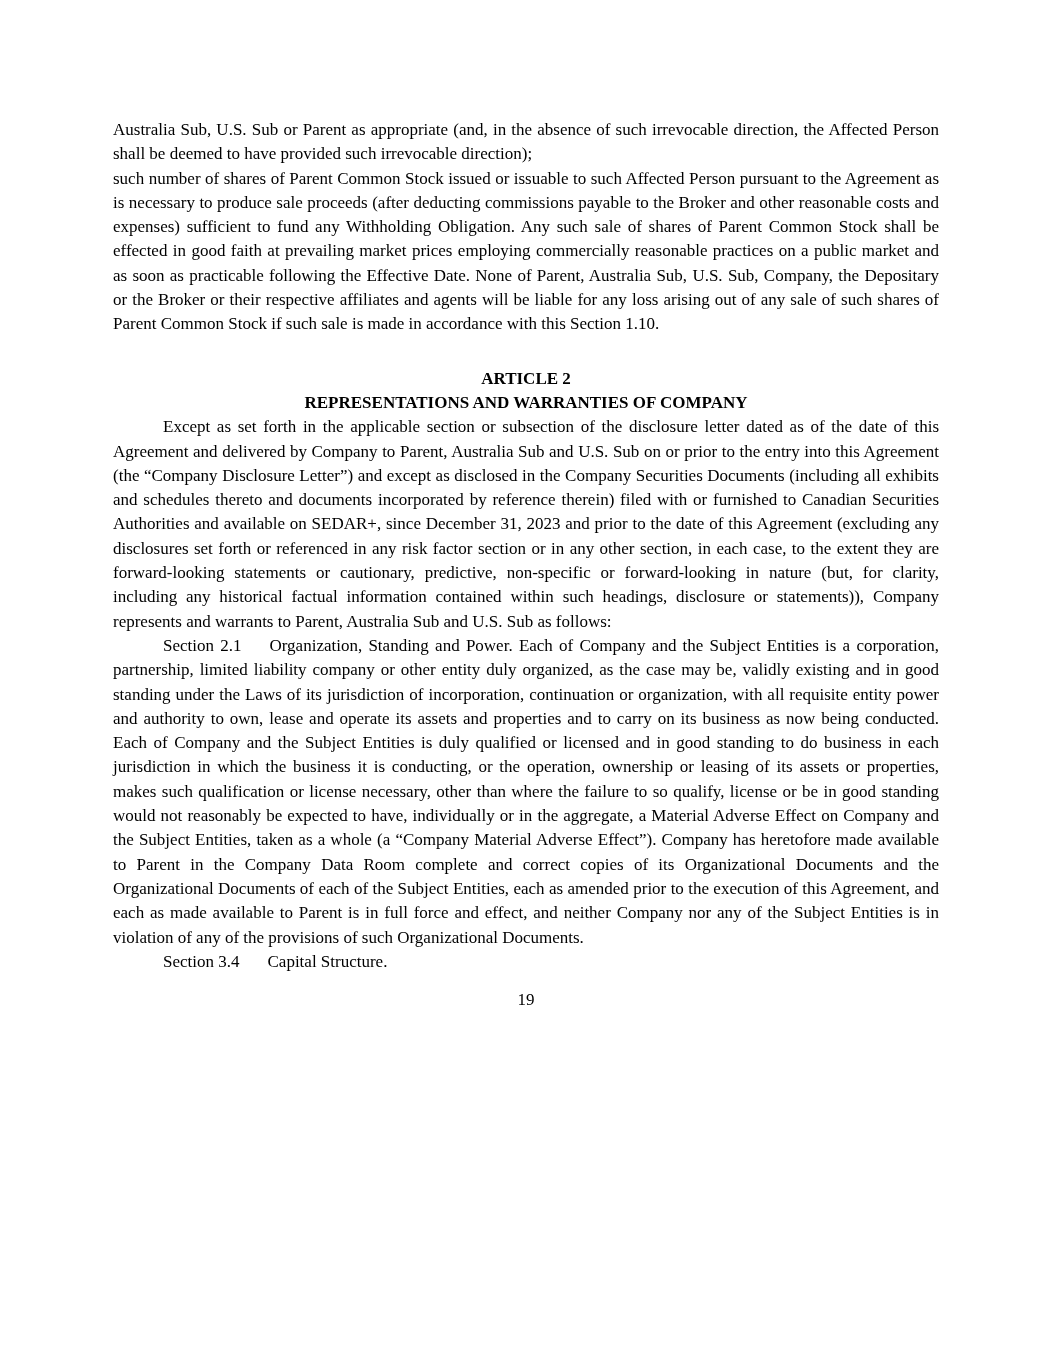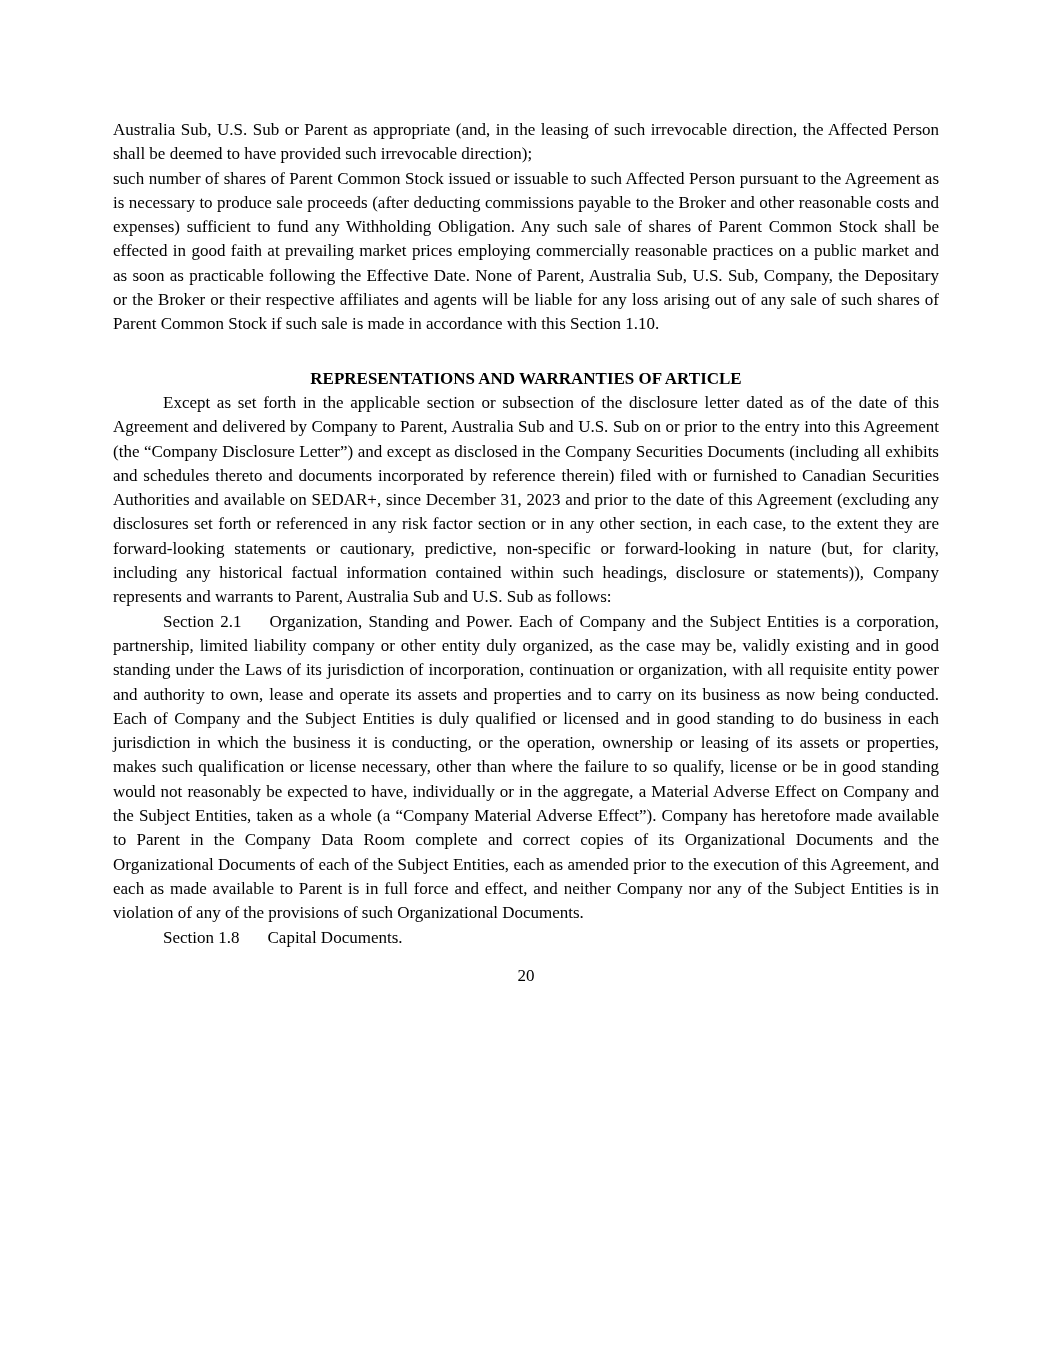--- a/index.html
+++ b/index.html
@@ -36,29 +36,30 @@
   .page-number {
     margin-top: 14px;
     text-align: center;
   }
 </style>
 </head>
 <body>
 
 <div class="page">
 
-  <p class="para"><span>Australia Sub, U.S. Sub or Parent as appropriate (and, in the leasing of such irrevocable direction, the Affected Person shall be deemed to have provided such irrevocable direction);</span></p>
+  <p class="para"><span>Australia Sub, U.S. Sub or Parent as appropriate (and, in the absence of such irrevocable direction, the Affected Person shall be deemed to have provided such irrevocable direction);</span></p>
 
   <p class="para spaced"><span>such number of shares of Parent Common Stock issued or issuable to such Affected Person pursuant to the Agreement as is necessary to produce sale proceeds (after deducting commissions payable to the Broker and other reasonable costs and expenses) sufficient to fund any Withholding Obligation. Any such sale of shares of Parent Common Stock shall be effected in good faith at prevailing market prices employing commercially reasonable practices on a public market and as soon as practicable following the Effective Date. None of Parent, Australia Sub, U.S. Sub, Company, the Depositary or the Broker or their respective affiliates and agents will be liable for any loss arising out of any sale of such shares of Parent Common Stock if such sale is made in accordance with this </span><span class="u">Section 1.10</span><span>.</span></p>
 
   <div class="heading">
-    <div>REPRESENTATIONS AND WARRANTIES OF ARTICLE</div>
+    <div>ARTICLE 2</div>
+    <div>REPRESENTATIONS AND WARRANTIES OF COMPANY</div>
   </div>
 
   <p class="para spaced indent"><span>Except as set forth in the applicable section or subsection of the disclosure letter dated as of the date of this Agreement and delivered by Company to Parent, Australia Sub and U.S. Sub on or prior to the entry into this Agreement (the “</span><span class="u">Company Disclosure Letter</span><span>”) and except as disclosed in the Company Securities Documents (including all exhibits and schedules thereto and documents incorporated by reference therein) filed with or furnished to Canadian Securities Authorities and available on SEDAR+, since December 31, 2023 and prior to the date of this Agreement (excluding any disclosures set forth or referenced in any risk factor section or in any other section, in each case, to the extent they are forward-looking statements or cautionary, predictive, non-specific or forward-looking in nature (but, for clarity, including any historical factual information contained within such headings, disclosure or statements)), Company represents and warrants to Parent, Australia Sub and U.S. Sub as follows:</span></p>
 
   <p class="para spaced indent"><span>Section 2.1</span><span class="tab"></span><span class="i">Organization, Standing and Power</span><span>. Each of Company and the Subject Entities is a corporation, partnership, limited liability company or other entity duly organized, as the case may be, validly existing and in good standing under the Laws of its jurisdiction of incorporation, continuation or organization, with all requisite entity power and authority to own, lease and operate its assets and properties and to carry on its business as now being conducted. Each of Company and the Subject Entities is duly qualified or licensed and in good standing to do business in each jurisdiction in which the business it is conducting, or the operation, ownership or leasing of its assets or properties, makes such qualification or license necessary, other than where the failure to so qualify, license or be in good standing would not reasonably be expected to have, individually or in the aggregate, a Material Adverse Effect on Company and the Subject Entities, taken as a whole (a “</span><span class="u">Company Material Adverse Effect</span><span>”). Company has heretofore made available to Parent in the Company Data Room complete and correct copies of its Organizational Documents and the Organizational Documents of each of the Subject Entities, each as amended prior to the execution of this Agreement, and each as made available to Parent is in full force and effect, and neither Company nor any of the Subject Entities is in violation of any of the provisions of such Organizational Documents.</span></p>
 
-  <p class="para spaced indent"><span>Section 1.8</span><span class="tab"></span><span class="i">Capital Documents</span><span>.</span></p>
+  <p class="para spaced indent"><span>Section 3.4</span><span class="tab"></span><span class="i">Capital Structure</span><span>.</span></p>
 
-  <div class="page-number">20</div>
+  <div class="page-number">19</div>
 
 </div>
 
 </body></html>

